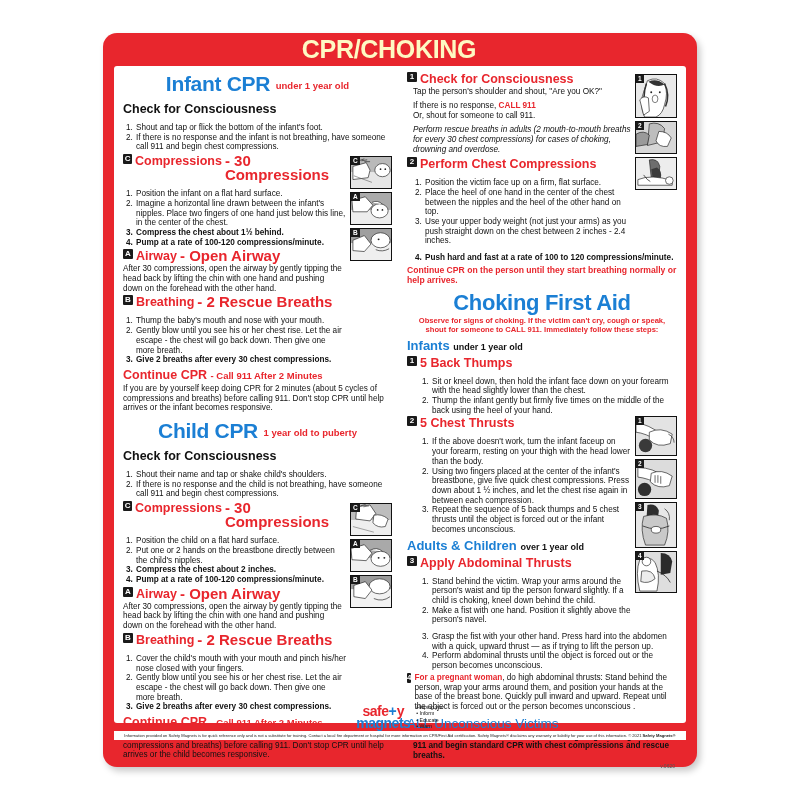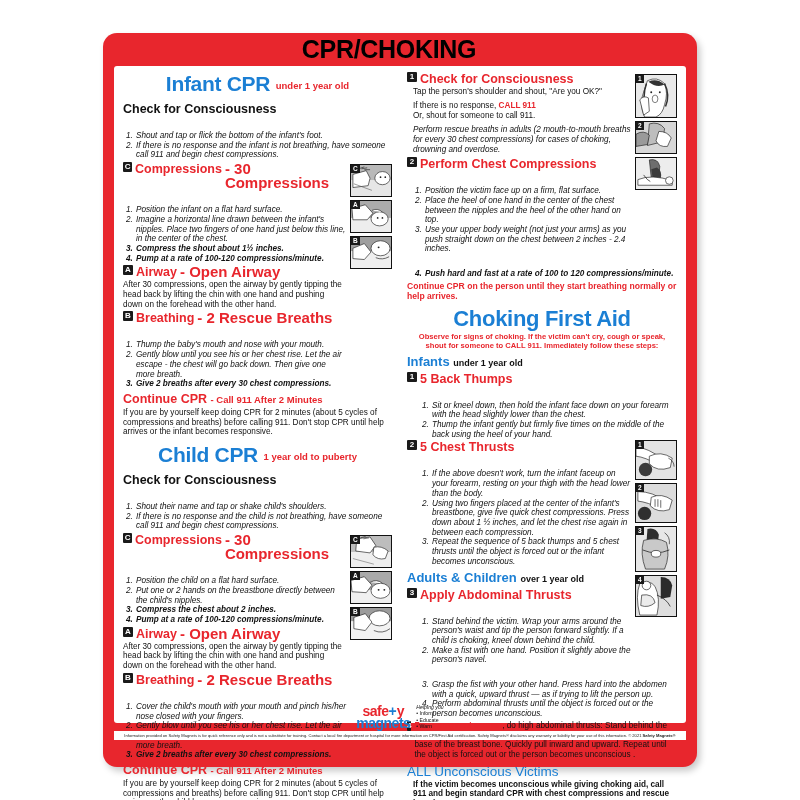--- a/index.html
+++ b/index.html
@@ -8,21 +8,21 @@
   .poster{
     position:absolute;left:103px;top:33px;width:594px;height:734px;
     background:#e8262d;border-radius:14px;
     box-shadow:3px 4px 7px rgba(0,0,0,0.22);
     box-sizing:border-box;
   }
   .header{
     height:32px;display:flex;align-items:center;padding:0 0 0 0;
   }
   .header .h-left,.header .h-right{
-    flex:1;text-align:center;color:#000000;font-weight:bold;
+    flex:1;text-align:center;color:#fef9c3;font-weight:bold;
     font-size:25px;letter-spacing:-0.3px;line-height:32px;
   }
   .header .h-left{padding-right:22px;}
   .header .h-right{padding-left:14px;}
 
   .sheet{
     position:absolute;left:11px;top:33px;right:11px;bottom:44px;
     background:#ffffff;border-radius:3px;
     display:flex;
   }
@@ -44,21 +44,21 @@
     margin:2px 0 0 0;
   }
   .sub-head.black{color:#111;}
   .sub-head .small{font-size:15px;}
   .sub-head .small.red{color:#e8262d;}
 
   .body-txt{
     color:#111;font-size:8.2px;line-height:9.7px;margin:1px 0 0 0;
   }
   .body-txt .red{color:#e8262d;font-weight:bold;}
-  ol.steps{margin:15px 0 0 0;padding:0 0 0 12px;font-style:italic;}
+  ol.steps{margin:7px 0 0 0;padding:0 0 0 12px;}
   ol.steps li{
     color:#111;font-size:8.2px;line-height:9.7px;margin:0;padding-left:1px;
   }
 
   .badge{
     display:inline-block;background:#1a1a1a;color:#fff;font-weight:bold;
     font-size:8px;line-height:10px;width:10px;height:10px;text-align:center;
     border-radius:1px;vertical-align:2px;margin-right:3px;
   }
   .rowhead{display:flex;align-items:flex-start;}
@@ -196,21 +196,21 @@
 
         <div class="body-with-thumbs">
           <div class="sub-head rowhead">
             <span class="badge">C</span>
             <span>Compressions</span>
             <span class="small" style="margin-left:3px;">- 30 Compressions</span>
           </div>
           <ol class="steps">
             <li>Position the infant on a flat hard surface.</li>
             <li>Imagine a horizontal line drawn between the infant's nipples. Place two fingers of one hand just below this line, in the center of the chest.</li>
-            <li style="font-weight:bold;">Compress the shout about 1½ inches.</li>
+            <li style="font-weight:bold;">Compress the chest about 1½ behind.</li>
             <li style="font-weight:bold;">Pump at a rate of 100-120 compressions/minute.</li>
           </ol>
 
           <div class="sub-head rowhead">
             <span class="badge">A</span>
             <span>Airway</span>
             <span class="small" style="margin-left:3px;">- Open Airway</span>
           </div>
           <div class="body-txt">After 30 compressions, open the airway by gently tipping the head back by lifting the chin with one hand and pushing down on the forehead with the other hand.</div>
 

